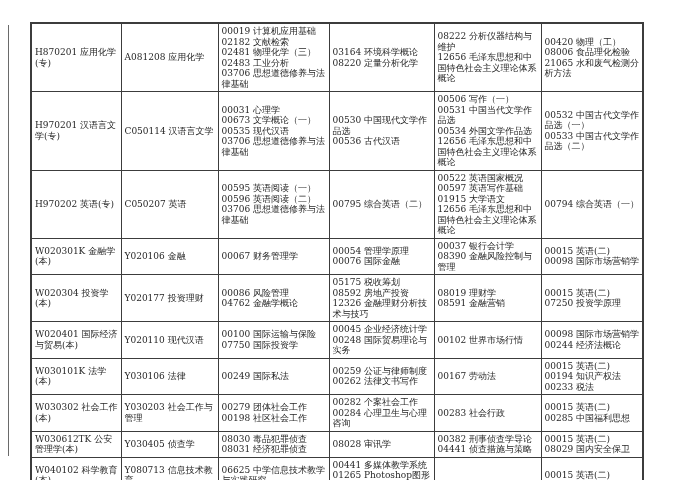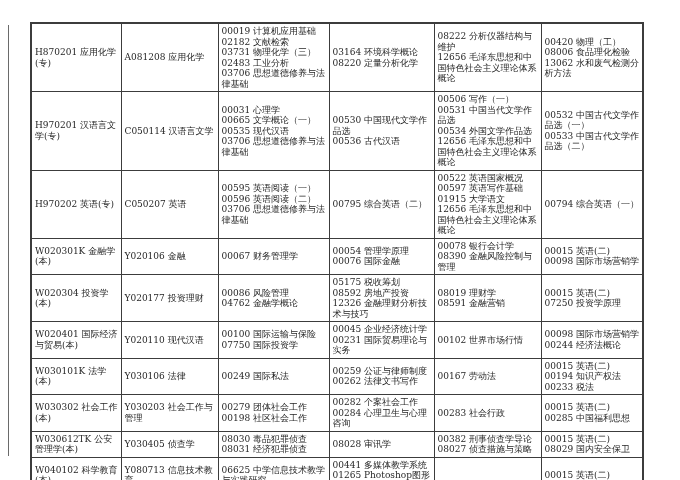--- a/index.html
+++ b/index.html
@@ -53,48 +53,48 @@
         <tr>
           <td>
             <div class="course">H870201 应用化学(专)</div>
           </td>
           <td>
             <div class="course">A081208 应用化学</div>
           </td>
           <td>
             <div class="course">00019 计算机应用基础</div>
             <div class="course">02182 文献检索</div>
-            <div class="course">03731 物理化学（三）</div>
+            <div class="course">02481 物理化学（三）</div>
             <div class="course">02483 工业分析</div>
             <div class="course">03706 思想道德修养与法律基础</div>
           </td>
           <td>
             <div class="course">03164 环境科学概论</div>
             <div class="course">08220 定量分析化学</div>
           </td>
           <td>
             <div class="course">08222 分析仪器结构与维护</div>
             <div class="course">12656 毛泽东思想和中国特色社会主义理论体系概论</div>
           </td>
           <td>
             <div class="course">00420 物理（工）</div>
             <div class="course">08006 食品理化检验</div>
-            <div class="course">13062 水和废气检测分析方法</div>
+            <div class="course">21065 水和废气检测分析方法</div>
           </td>
         </tr>
         <tr>
           <td>
             <div class="course">H970201 汉语言文学(专)</div>
           </td>
           <td>
             <div class="course">C050114 汉语言文学</div>
           </td>
           <td>
             <div class="course">00031 心理学</div>
-            <div class="course">00665 文学概论（一）</div>
+            <div class="course">00673 文学概论（一）</div>
             <div class="course">00535 现代汉语</div>
             <div class="course">03706 思想道德修养与法律基础</div>
           </td>
           <td>
             <div class="course">00530 中国现代文学作品选</div>
             <div class="course">00536 古代汉语</div>
           </td>
           <td>
             <div class="course">00506 写作（一）</div>
             <div class="course">00531 中国当代文学作品选</div>
@@ -139,21 +139,21 @@
             <div class="course">Y020106 金融</div>
           </td>
           <td>
             <div class="course">00067 财务管理学</div>
           </td>
           <td>
             <div class="course">00054 管理学原理</div>
             <div class="course">00076 国际金融</div>
           </td>
           <td>
-            <div class="course">00078 银行会计学</div>
+            <div class="course">00037 银行会计学</div>
             <div class="course">08390 金融风险控制与管理</div>
           </td>
           <td>
             <div class="course">00015 英语(二)</div>
             <div class="course">00098 国际市场营销学</div>
           </td>
         </tr>
         <tr>
           <td>
             <div class="course">W020304 投资学(本)</div>
@@ -185,21 +185,21 @@
           </td>
           <td>
             <div class="course">Y020110 现代汉语</div>
           </td>
           <td>
             <div class="course">00100 国际运输与保险</div>
             <div class="course">07750 国际投资学</div>
           </td>
           <td>
             <div class="course">00045 企业经济统计学</div>
-            <div class="course">00231 国际贸易理论与实务</div>
+            <div class="course">00248 国际贸易理论与实务</div>
           </td>
           <td>
             <div class="course">00102 世界市场行情</div>
           </td>
           <td>
             <div class="course">00098 国际市场营销学</div>
             <div class="course">00244 经济法概论</div>
           </td>
         </tr>
         <tr>
@@ -257,21 +257,21 @@
           </td>
           <td>
             <div class="course">08030 毒品犯罪侦查</div>
             <div class="course">08031 经济犯罪侦查</div>
           </td>
           <td>
             <div class="course">08028 审讯学</div>
           </td>
           <td>
             <div class="course">00382 刑事侦查学导论</div>
-            <div class="course">08027 侦查措施与策略</div>
+            <div class="course">04441 侦查措施与策略</div>
           </td>
           <td>
             <div class="course">00015 英语(二)</div>
             <div class="course">08029 国内安全保卫</div>
           </td>
         </tr>
         <tr>
           <td>
             <div class="course">W040102 科学教育(本)</div>
           </td>

